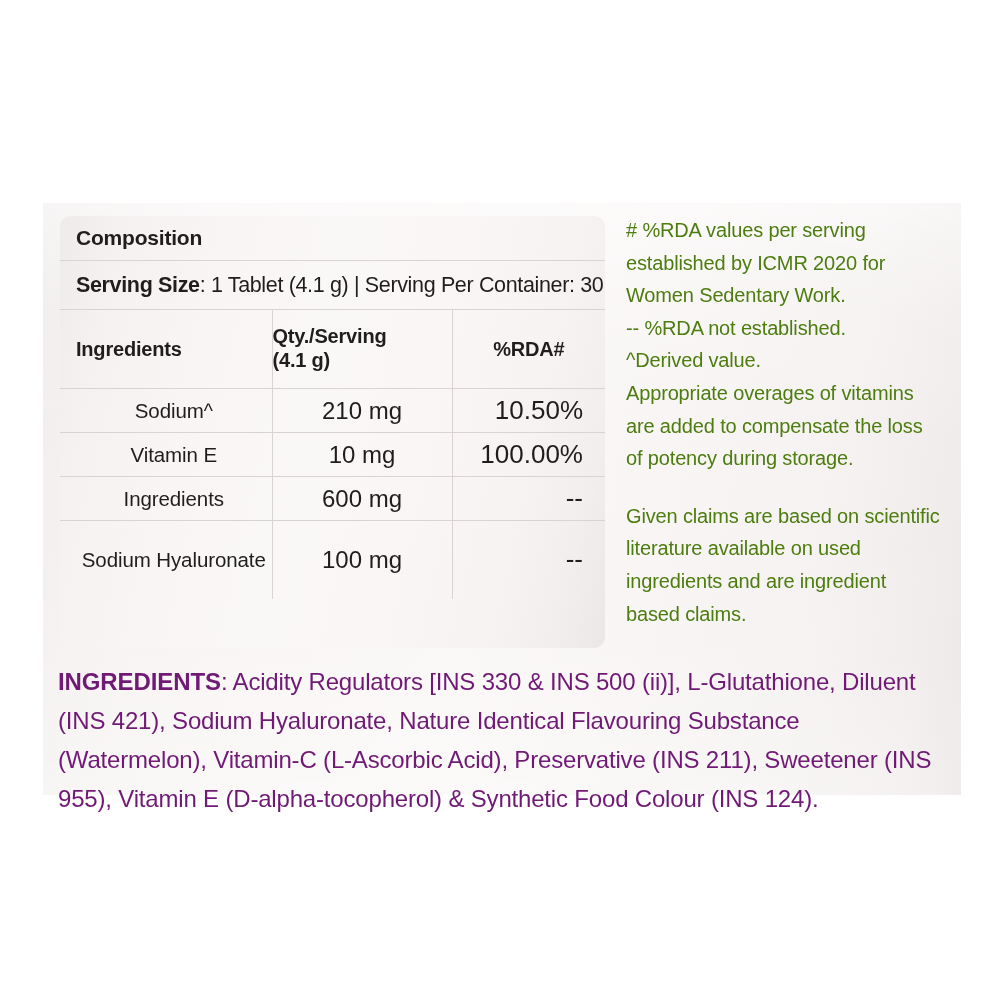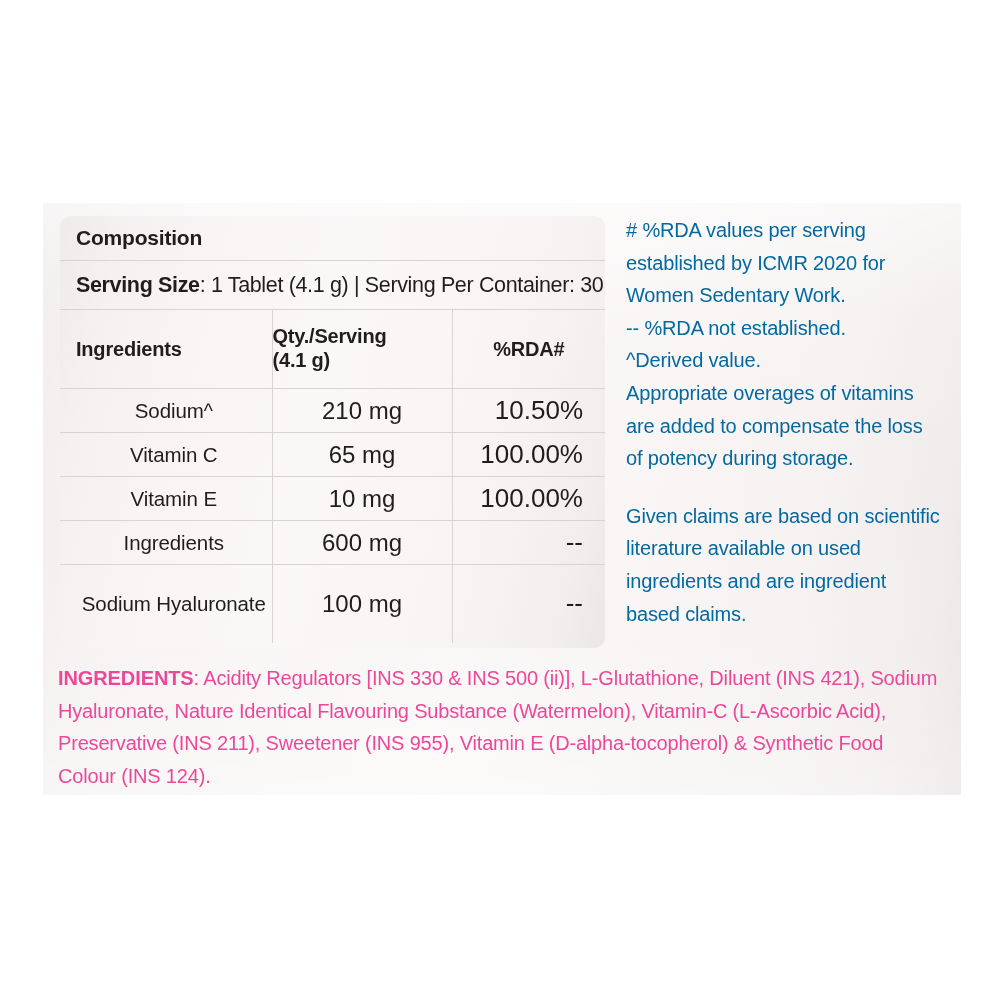--- a/index.html
+++ b/index.html
@@ -156,36 +156,36 @@
 
   
   #notes {
     position: absolute;
     left: 626px;
     top: 214px;
     width: 322px;
     font-size: 20px;
     font-weight: 400;
     line-height: 1.63;
-    color: #0369a1;
+    color: #4d7c0f;
     letter-spacing: -0.15px;
   }
   #notes p { margin: 0; }
   #notes .gap { height: 25px; }
 
   
   #ingredients-para {
     position: absolute;
     left: 58px;
     top: 662px;
     width: 880px;
-    font-size: 20px;
+    font-size: 24px;
     font-weight: 400;
     line-height: 1.63;
-    color: #ec4899;
+    color: #701a75;
     letter-spacing: -0.18px;
   }
   #ingredients-para .lead {
     font-weight: 700;
     letter-spacing: -0.1px;
   }
 </style>
 </head>
 <body>
 
@@ -220,25 +220,20 @@
           </td>
           <td id="th-rda" class="colhead vdiv-l">%RDA#</td>
         </tr>
 
         <tr class="drow rule-row">
           <td class="c-name"><span>Sodium</span><span class="sup">^</span></td>
           <td class="c-qty vdiv-l">210 mg</td>
           <td class="c-rda vdiv-l">10.50%</td>
         </tr>
 
-        <tr class="drow rule-row">
-          <td class="c-name">Vitamin C</td>
-          <td class="c-qty vdiv-l">65 mg</td>
-          <td class="c-rda vdiv-l">100.00%</td>
-        </tr>
 
         <tr class="drow rule-row">
           <td class="c-name">Vitamin E</td>
           <td class="c-qty vdiv-l">10 mg</td>
           <td class="c-rda vdiv-l">100.00%</td>
         </tr>
 
         <tr class="drow rule-row">
           <td class="c-name">Ingredients</td>
           <td class="c-qty vdiv-l">600 mg</td>

